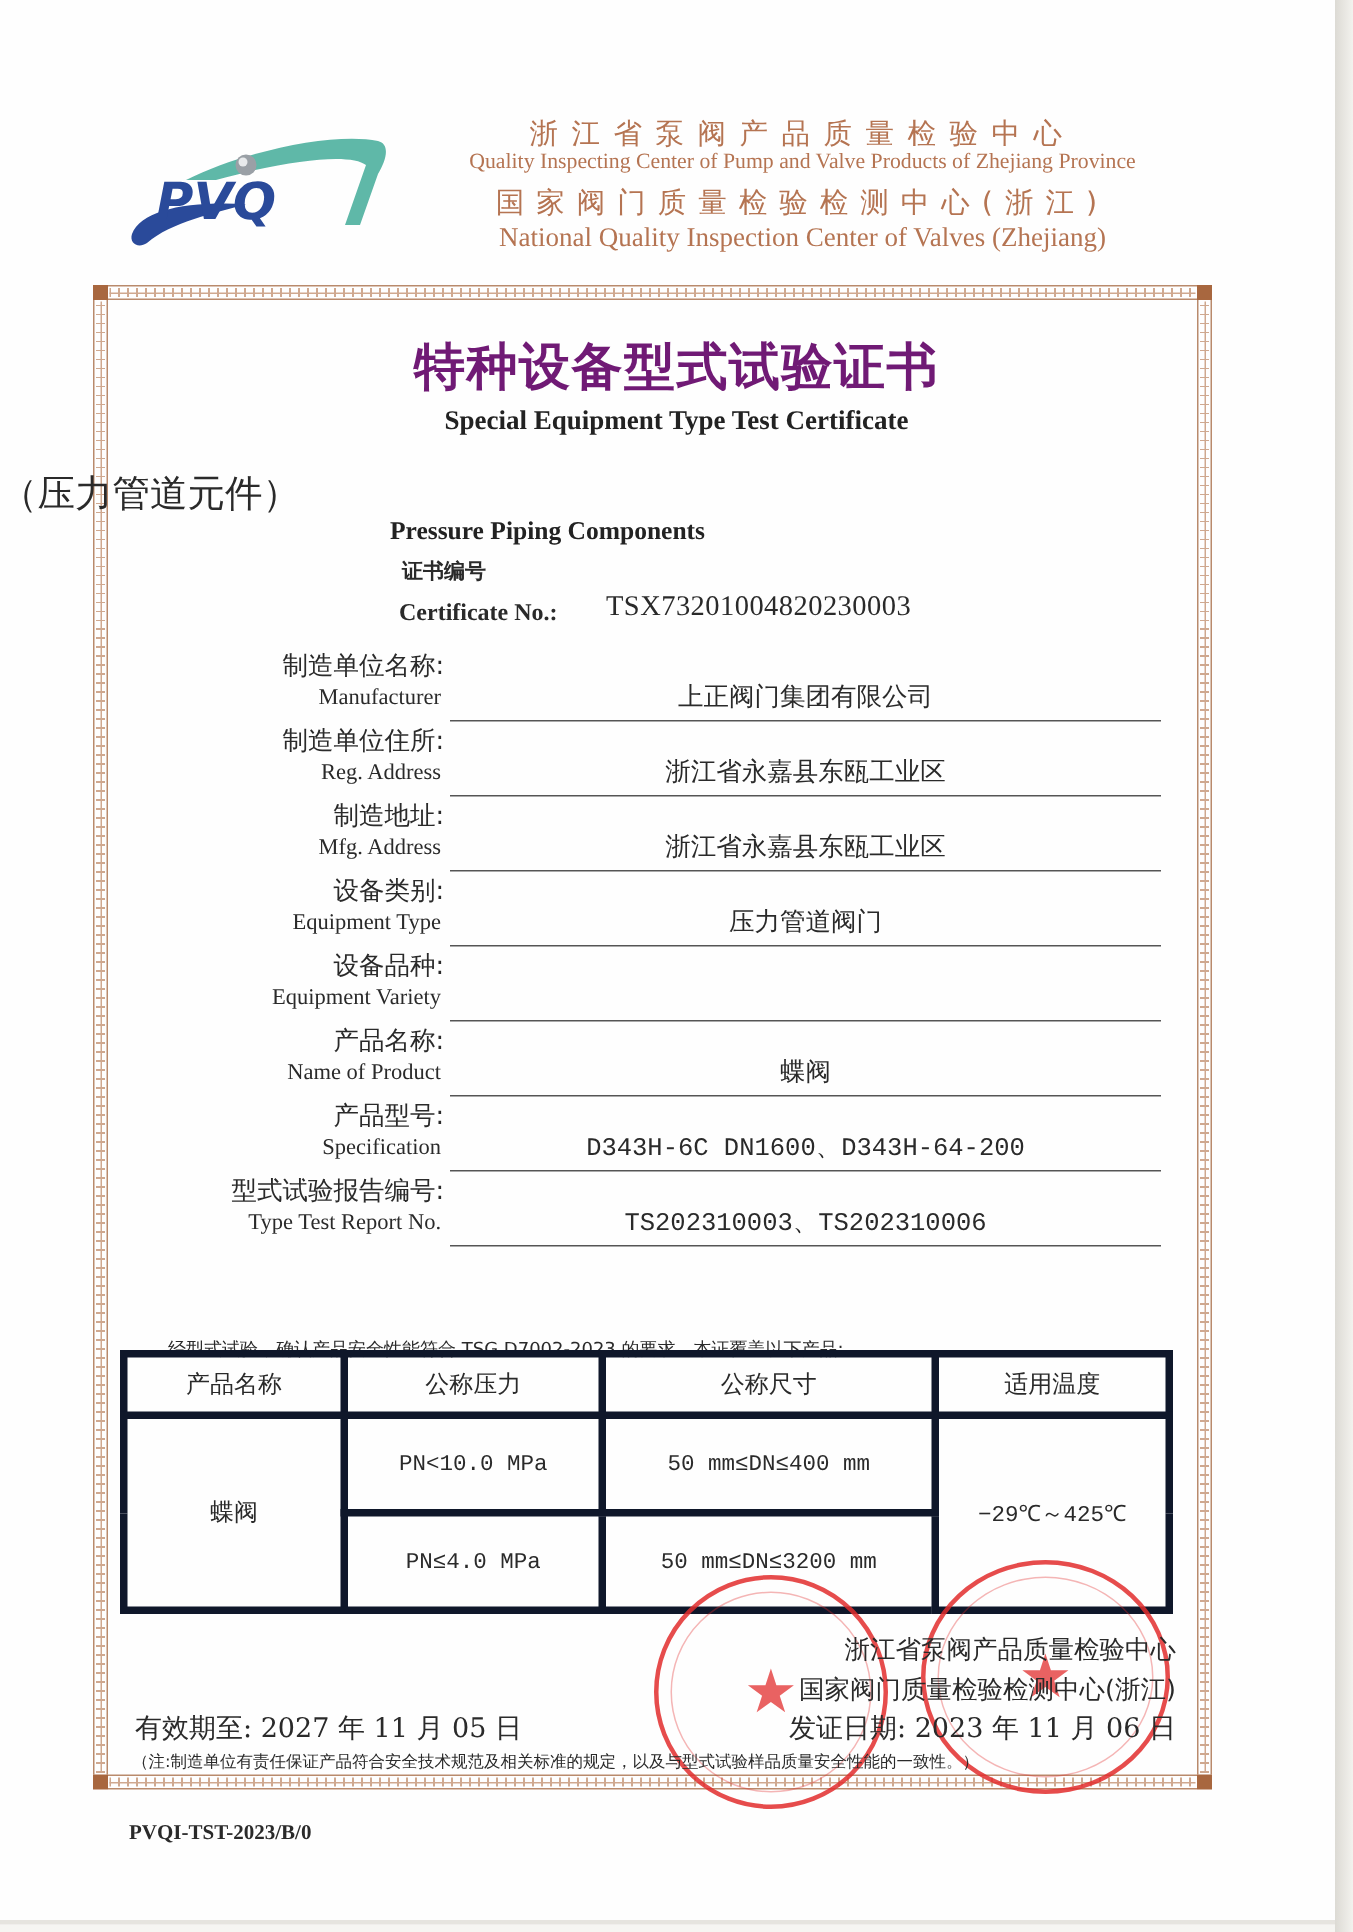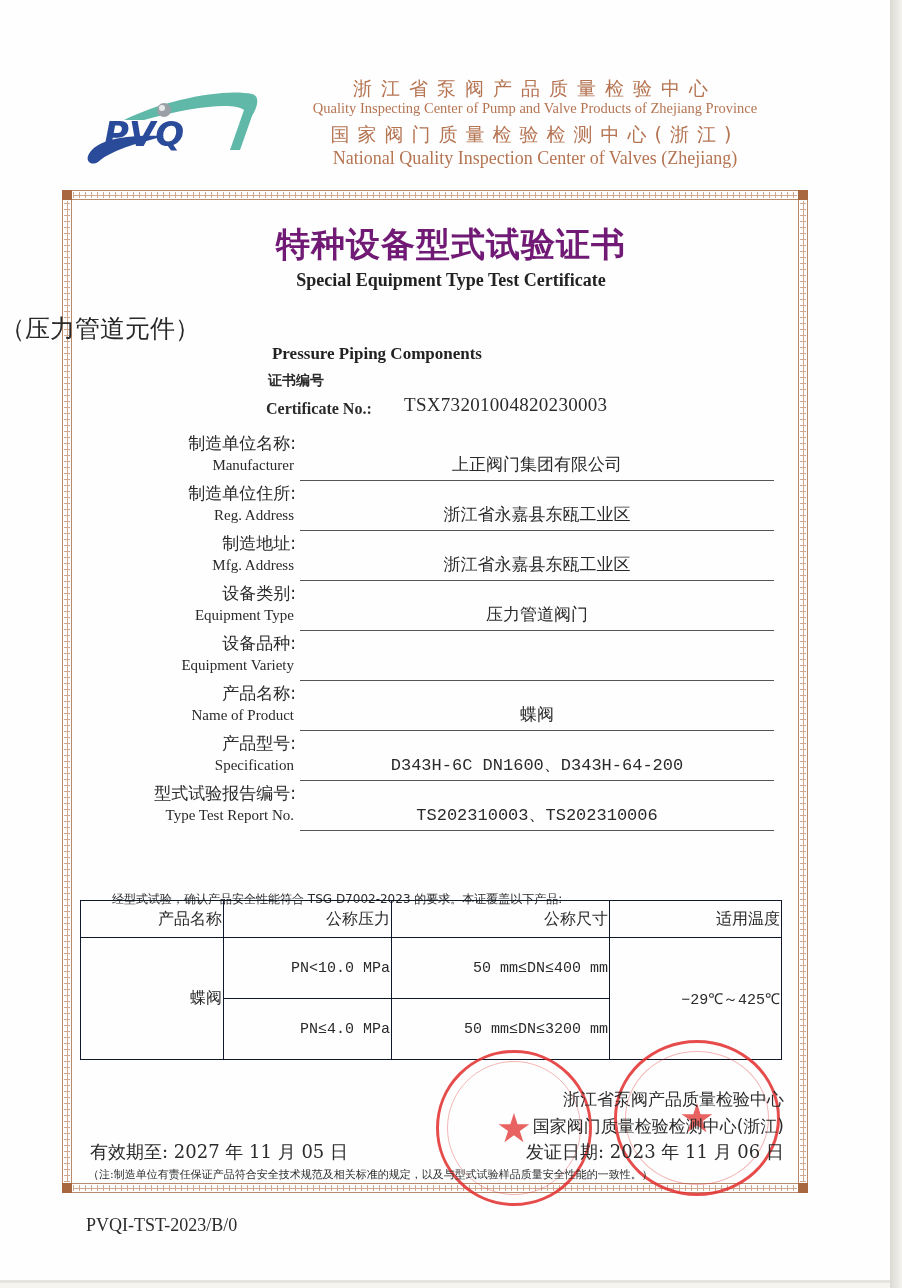--- a/index.html
+++ b/index.html
@@ -34,46 +34,46 @@
   .keyh::after{content:"";position:absolute;left:0;right:0;top:50%;height:1px;background:#c79a7c;}
   .keyv{position:absolute;top:1px;bottom:1px;left:2px;right:2px;
     background:repeating-linear-gradient(0deg,#c79a7c 0 1px,transparent 1px 6px,#c79a7c 6px 7px,transparent 7px 12px);opacity:.85;}
   .keyv::after{content:"";position:absolute;top:0;bottom:0;left:50%;width:1px;background:#c79a7c;}
   .corner{position:absolute;width:10px;height:10px;background:#a8673f;}
   .corner.tl{left:0;top:0;} .corner.tr{right:0;top:0;} .corner.bl{left:0;bottom:0;} .corner.br{right:0;bottom:0;}
   
   .title-cn{position:absolute;left:0;width:902px;top:222px;text-align:center;font-family:"DejaVu Sans",sans-serif;font-size:34px;color:#701a75;letter-spacing:1px;font-weight:bold;}
   .title-en{position:absolute;left:0;width:902px;top:270px;text-align:center;font-family:"Liberation Serif",serif;font-size:18px;font-weight:bold;color:#222;}
   .sub-cn{position:absolute;left:0;width:902px;top:312px;text-align:left;font-family:"DejaVu Sans",sans-serif;font-size:25px;color:#2a2a2a;}
-  .sub-en{position:absolute;left:12px;width:730px;top:344px;text-align:center;font-family:"Liberation Serif",serif;font-size:17px;font-weight:bold;color:#222;}
+  .sub-en{position:absolute;left:0;width:730px;top:344px;text-align:center;font-family:"Liberation Serif",serif;font-size:17px;font-weight:bold;color:#222;}
   .cert-lbl-cn{position:absolute;left:268px;top:372px;font-family:"DejaVu Sans",sans-serif;font-size:14px;font-weight:bold;}
   .cert-lbl-en{position:absolute;left:266px;top:400px;font-family:"Liberation Serif",serif;font-size:16px;font-weight:bold;}
   .cert-no{position:absolute;left:404px;top:394px;font-family:"Liberation Serif",serif;font-size:19px;letter-spacing:.3px;}
   
   .field{position:absolute;left:100px;width:680px;height:50px;}
   .f-cn{position:absolute;right:484px;top:0;font-family:"DejaVu Sans",sans-serif;font-size:17px;white-space:nowrap;}
   .f-en{position:absolute;right:486px;top:25px;font-family:"Liberation Serif",serif;font-size:15px;white-space:nowrap;}
   .f-line{position:absolute;left:200px;width:474px;top:48px;height:1px;background:#555;}
   .f-val{position:absolute;left:200px;width:474px;top:21px;text-align:center;font-family:"DejaVu Sans",sans-serif;font-size:17px;}
   .f-val.mono{font-family:"Liberation Mono","DejaVu Sans Mono",monospace;font-size:17px;}
   
   .stmt{position:absolute;left:88px;top:886px;width:690px;font-family:"DejaVu Sans",sans-serif;font-size:12px;line-height:27px;text-indent:2em;}
   
   table.cov{position:absolute;left:80px;top:900px;width:702px;border-collapse:collapse;font-family:"DejaVu Sans",sans-serif;font-size:16px;}
-  table.cov td,table.cov th{border:1px solid #0f172a;text-align:right;font-weight:normal;}
+  table.cov td,table.cov th{border:5px solid #0f172a;text-align:center;font-weight:normal;}
   table.cov th{height:34px;}
   table.cov td{height:58px;}
   .mono2{font-family:"Liberation Mono","DejaVu Sans Mono",monospace;font-size:15px;}
   
   .issuer{position:absolute;right:118px;text-align:right;font-family:"DejaVu Sans",sans-serif;font-size:17px;}
   .issuer.l1{top:1088px;} .issuer.l2{top:1115px;}
   .valid{position:absolute;left:90px;top:1140px;font-family:"DejaVu Serif",serif;font-size:18px;}
   .issue{position:absolute;right:118px;top:1140px;font-family:"DejaVu Serif",serif;font-size:18px;}
   .note{position:absolute;left:88px;top:1167px;width:700px;font-family:"DejaVu Sans",sans-serif;font-size:11px;white-space:nowrap;}
-  .docid{position:absolute;left:86px;top:1215px;font-family:"Liberation Serif",serif;font-size:18px;}
+  .docid{position:absolute;left:86px;top:1215px;font-family:"Liberation Serif",serif;font-size:14px;font-weight:bold;}
   .stamp{position:absolute;border:3px solid rgba(226,45,45,.85);border-radius:50%;pointer-events:none;}
   .stamp .star{position:absolute;left:50%;top:50%;transform:translate(-50%,-50%);color:rgba(226,45,45,.75);font-size:40px;}
   .stamp .ring{position:absolute;inset:8px;border-radius:50%;border:1px solid rgba(226,45,45,.35);}
 </style>
 </head>
 <body>
 
 <div class="page"></div>
 <div class="rightedge"></div>
 

